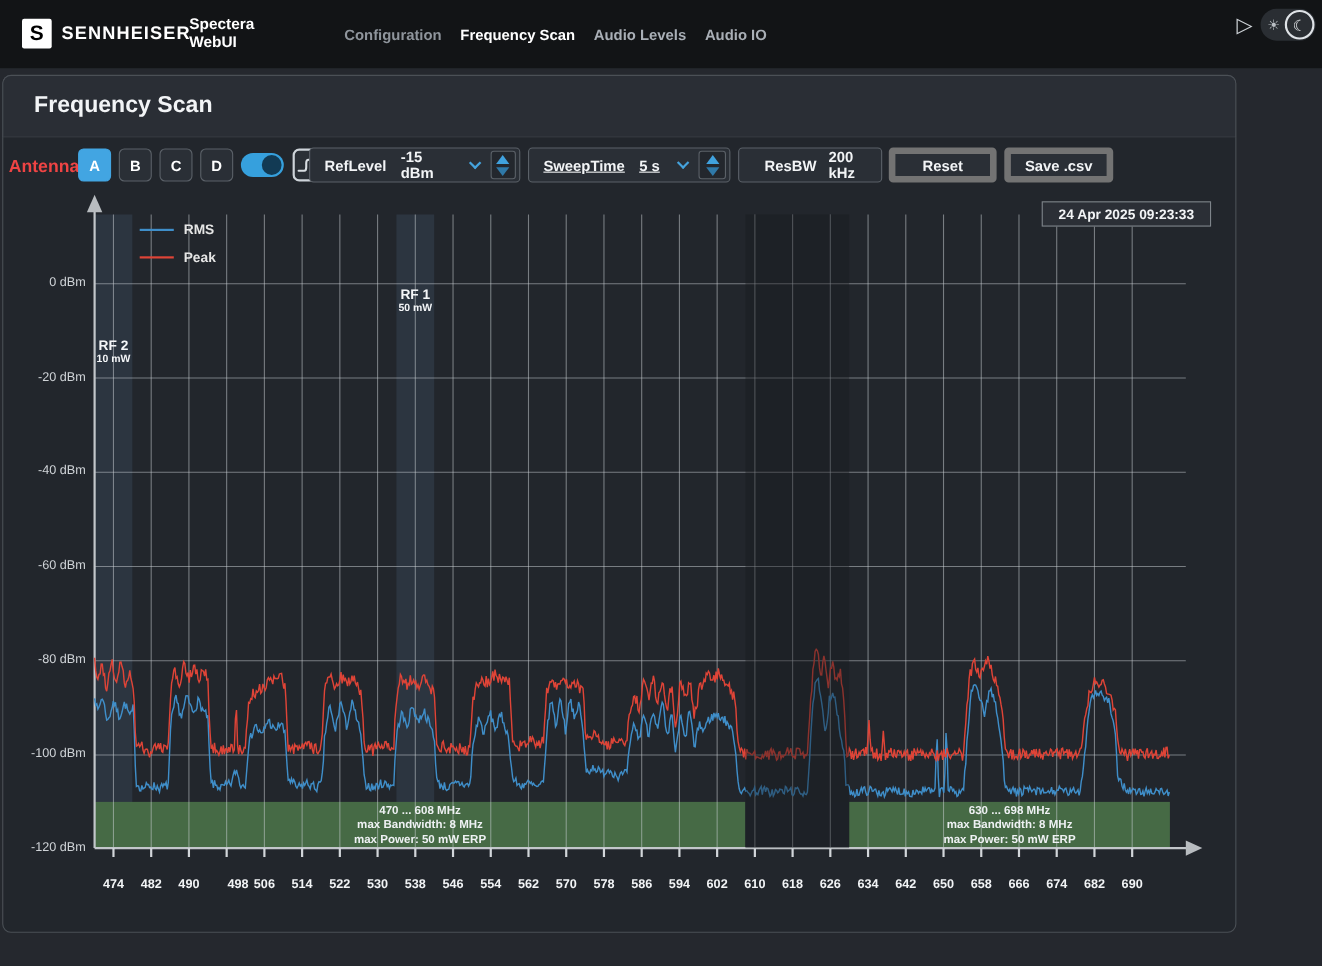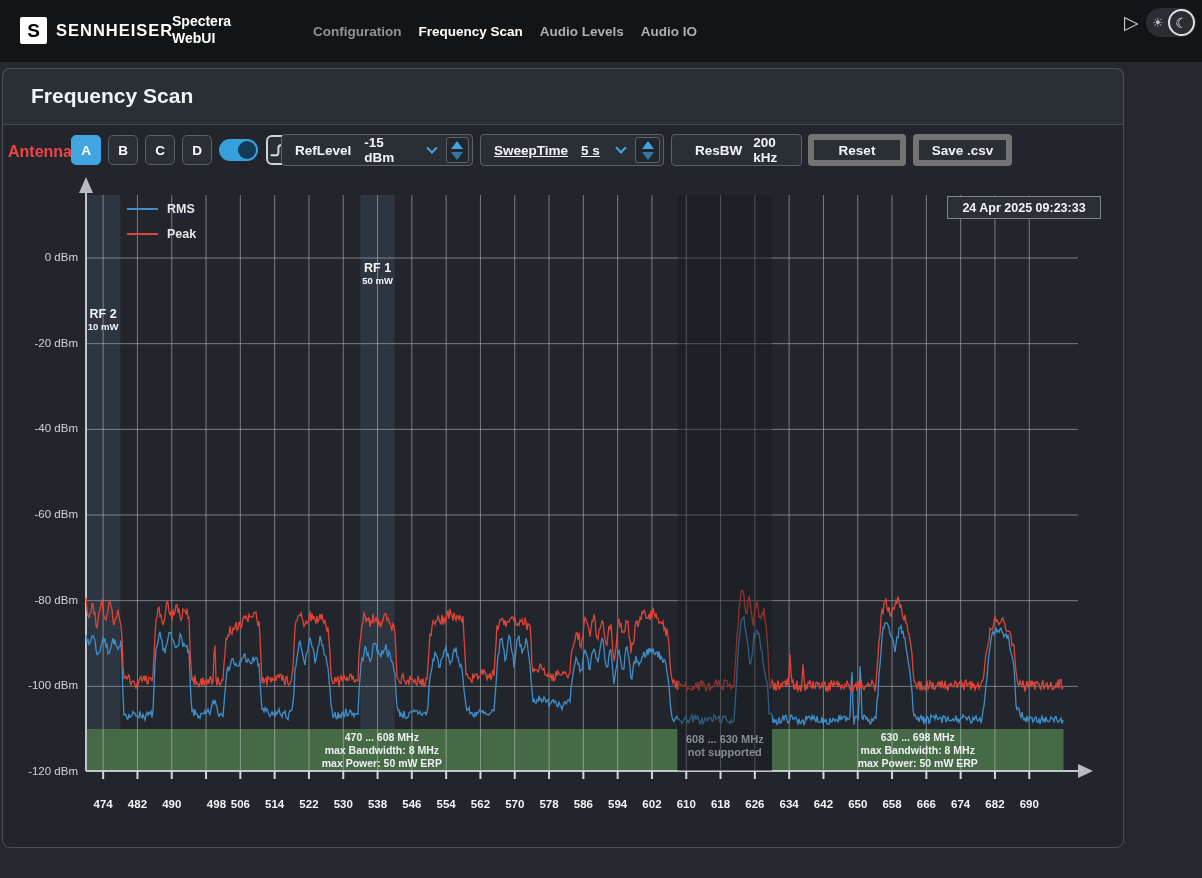--- a/index.html
+++ b/index.html
@@ -60,21 +60,21 @@
   .xlab { position:absolute; font-size:11.5px; font-weight:bold; color:#f2f4f6; width:40px; text-align:center; }
   .band-text { position:absolute; text-align:center; font-size:10.5px; font-weight:bold; color:#eef1f3; line-height:13px; }
   .band-text.unsupported { color:#868d95; font-size:11px; }
   .rf-label { position:absolute; text-align:center; color:#f4f6f8; }
   .rf-label .l1 { font-size:12.5px; font-weight:bold; }
   .rf-label .l2 { font-size:9.5px; font-weight:bold; }
   #legend { position:absolute; left:127px; top:196px; }
   .legend-row { display:flex; align-items:center; height:25px; }
   .legend-swatch { width:31px; height:2px; margin-right:9px; }
   .legend-label { font-size:12.5px; font-weight:bold; color:#e5e5e5; }
-  #timestamp { position:absolute; left:947px; top:196px; width:154px; height:23px; border:1px solid #7e848a; background:#2b2f36;
+  #timestamp { position:absolute; left:947px; top:183px; width:154px; height:23px; border:1px solid #7e848a; background:#2b2f36;
                color:#f2f4f6; font-size:12.5px; font-weight:bold; display:flex; align-items:center; justify-content:center; }
 </style>
 </head>
 <body>
 
 <div id="app">
 
   <nav id="navbar">
     <div id="logo-box">S</div>
     <div id="brand">SENNHEISER</div>
@@ -266,21 +266,20 @@
       <div class="xlab" style="left:734.8499999999999px; top:798px;">626</div>
       <div class="xlab" style="left:769.15px; top:798px;">634</div>
       <div class="xlab" style="left:803.4499999999999px; top:798px;">642</div>
       <div class="xlab" style="left:837.7499999999999px; top:798px;">650</div>
       <div class="xlab" style="left:872.05px; top:798px;">658</div>
       <div class="xlab" style="left:906.3499999999999px; top:798px;">666</div>
       <div class="xlab" style="left:940.65px; top:798px;">674</div>
       <div class="xlab" style="left:974.9499999999999px; top:798px;">682</div>
       <div class="xlab" style="left:1009.25px; top:798px;">690</div>
       <div class="band-text" style="left:276.8375px; top:731px; width:210px;">470 ... 608 MHz<br>max Bandwidth: 8 MHz<br>max Power: 50 mW ERP</div>
-      <div class="band-text unsupported" style="left:619.8375px; top:733px; width:210px;">608 ... 630 MHz<br>not supported</div>
       <div class="band-text" style="left:812.775px; top:731px; width:210px;">630 ... 698 MHz<br>max Bandwidth: 8 MHz<br>max Power: 50 mW ERP</div>
       <div class="rf-label" style="left:63.150000000000006px; top:307px; width:80px;">
         <div class="l1">RF 2</div>
         <div class="l2">10 mW</div>
       </div>
       <div class="rf-label" style="left:337.54999999999995px; top:261px; width:80px;">
         <div class="l1">RF 1</div>
         <div class="l2">50 mW</div>
       </div>
     </div>

